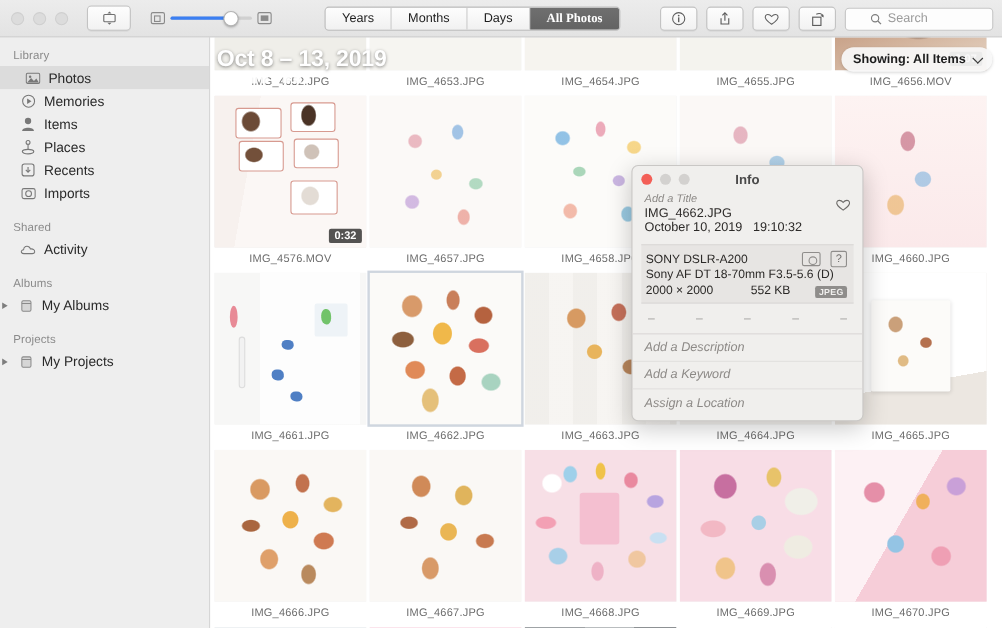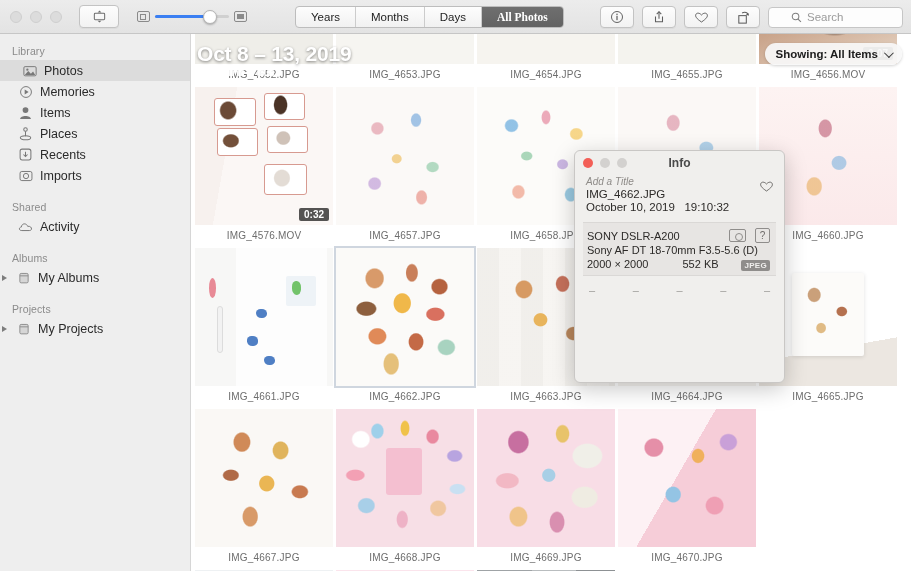--- a/index.html
+++ b/index.html
@@ -490,20 +490,35 @@
           <div class="art" style="background:
             radial-gradient(ellipse at 40% 34%,#caa07a 0 5%,transparent 6%),
             radial-gradient(ellipse at 60% 46%,#b5714f 0 4%,transparent 5%),
             radial-gradient(ellipse at 45% 58%,#e0bb85 0 4%,transparent 5%);"></div>
         </div>
         <div class="cap">IMG_4665.JPG</div>
       </div>
     </div>
 
     <div class="grid-row">
+      <div class="cell">
+        <div class="thumb">
+          <div class="art" style="background:#faf8f5;"></div>
+          <div class="art" style="background:
+            radial-gradient(ellipse at 30% 26%,#d99a62 0 6%,transparent 7%),
+            radial-gradient(ellipse at 58% 22%,#c2724e 0 5%,transparent 6%),
+            radial-gradient(ellipse at 78% 36%,#e3b45e 0 5%,transparent 6%),
+            radial-gradient(ellipse at 24% 50%,#a9663f 0 5%,transparent 6%),
+            radial-gradient(ellipse at 50% 46%,#eeb14a 0 7%,transparent 8%),
+            radial-gradient(ellipse at 72% 60%,#cf7a52 0 6%,transparent 7%),
+            radial-gradient(ellipse at 36% 72%,#dfa06a 0 6%,transparent 7%),
+            radial-gradient(ellipse at 62% 82%,#b98a5e 0 5%,transparent 6%);"></div>
+        </div>
+        <div class="cap">IMG_4666.JPG</div>
+      </div>
 
       <div class="cell">
         <div class="thumb">
           <div class="art" style="background:#faf8f5;"></div>
           <div class="art" style="background:
             radial-gradient(ellipse at 34% 24%,#d08a58 0 6%,transparent 7%),
             radial-gradient(ellipse at 62% 30%,#e0b45c 0 6%,transparent 7%),
             radial-gradient(ellipse at 26% 48%,#b06a46 0 5%,transparent 6%),
             radial-gradient(ellipse at 52% 54%,#eab654 0 7%,transparent 8%),
             radial-gradient(ellipse at 76% 60%,#c87a50 0 5%,transparent 6%),
@@ -651,15 +666,20 @@
     </div>
 
     <div class="dashrow">
       <span>–</span>
       <span>–</span>
       <span>–</span>
       <span>–</span>
       <span>–</span>
     </div>
 
+    <div class="ip-fields">
+      <div class="ip-field">Add a Description</div>
+      <div class="ip-field">Add a Keyword</div>
+      <div class="ip-field">Assign a Location</div>
+    </div>
   </div>
 
 </div>
 
 </body></html>

